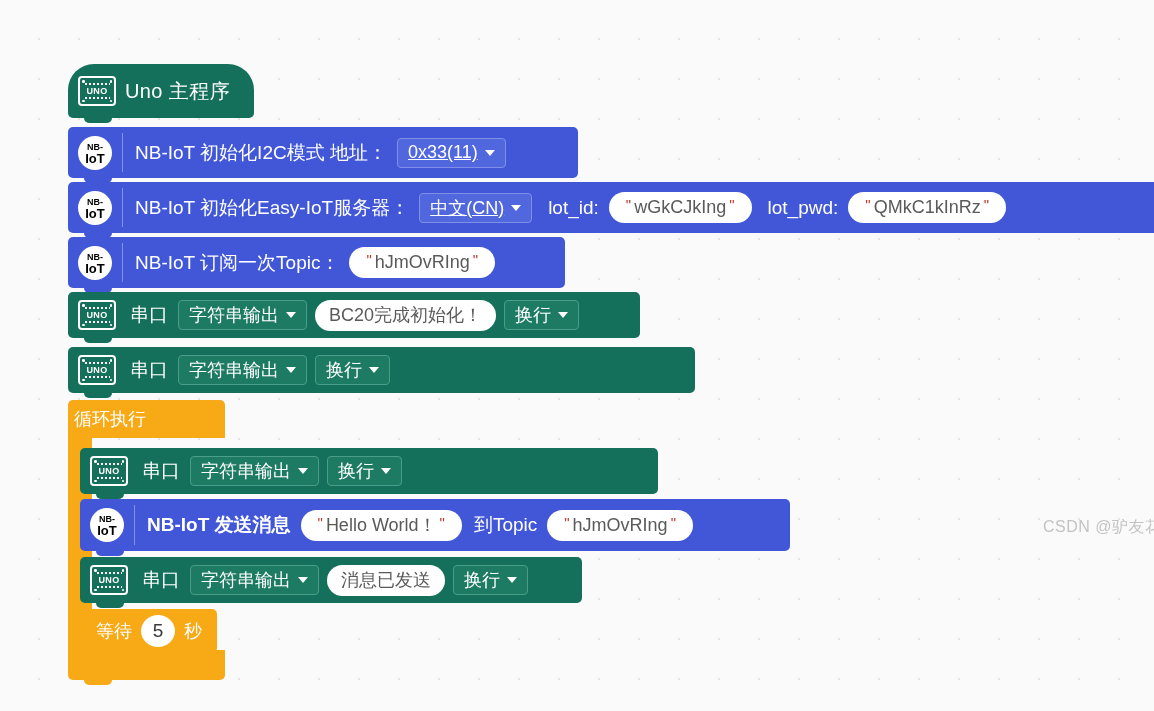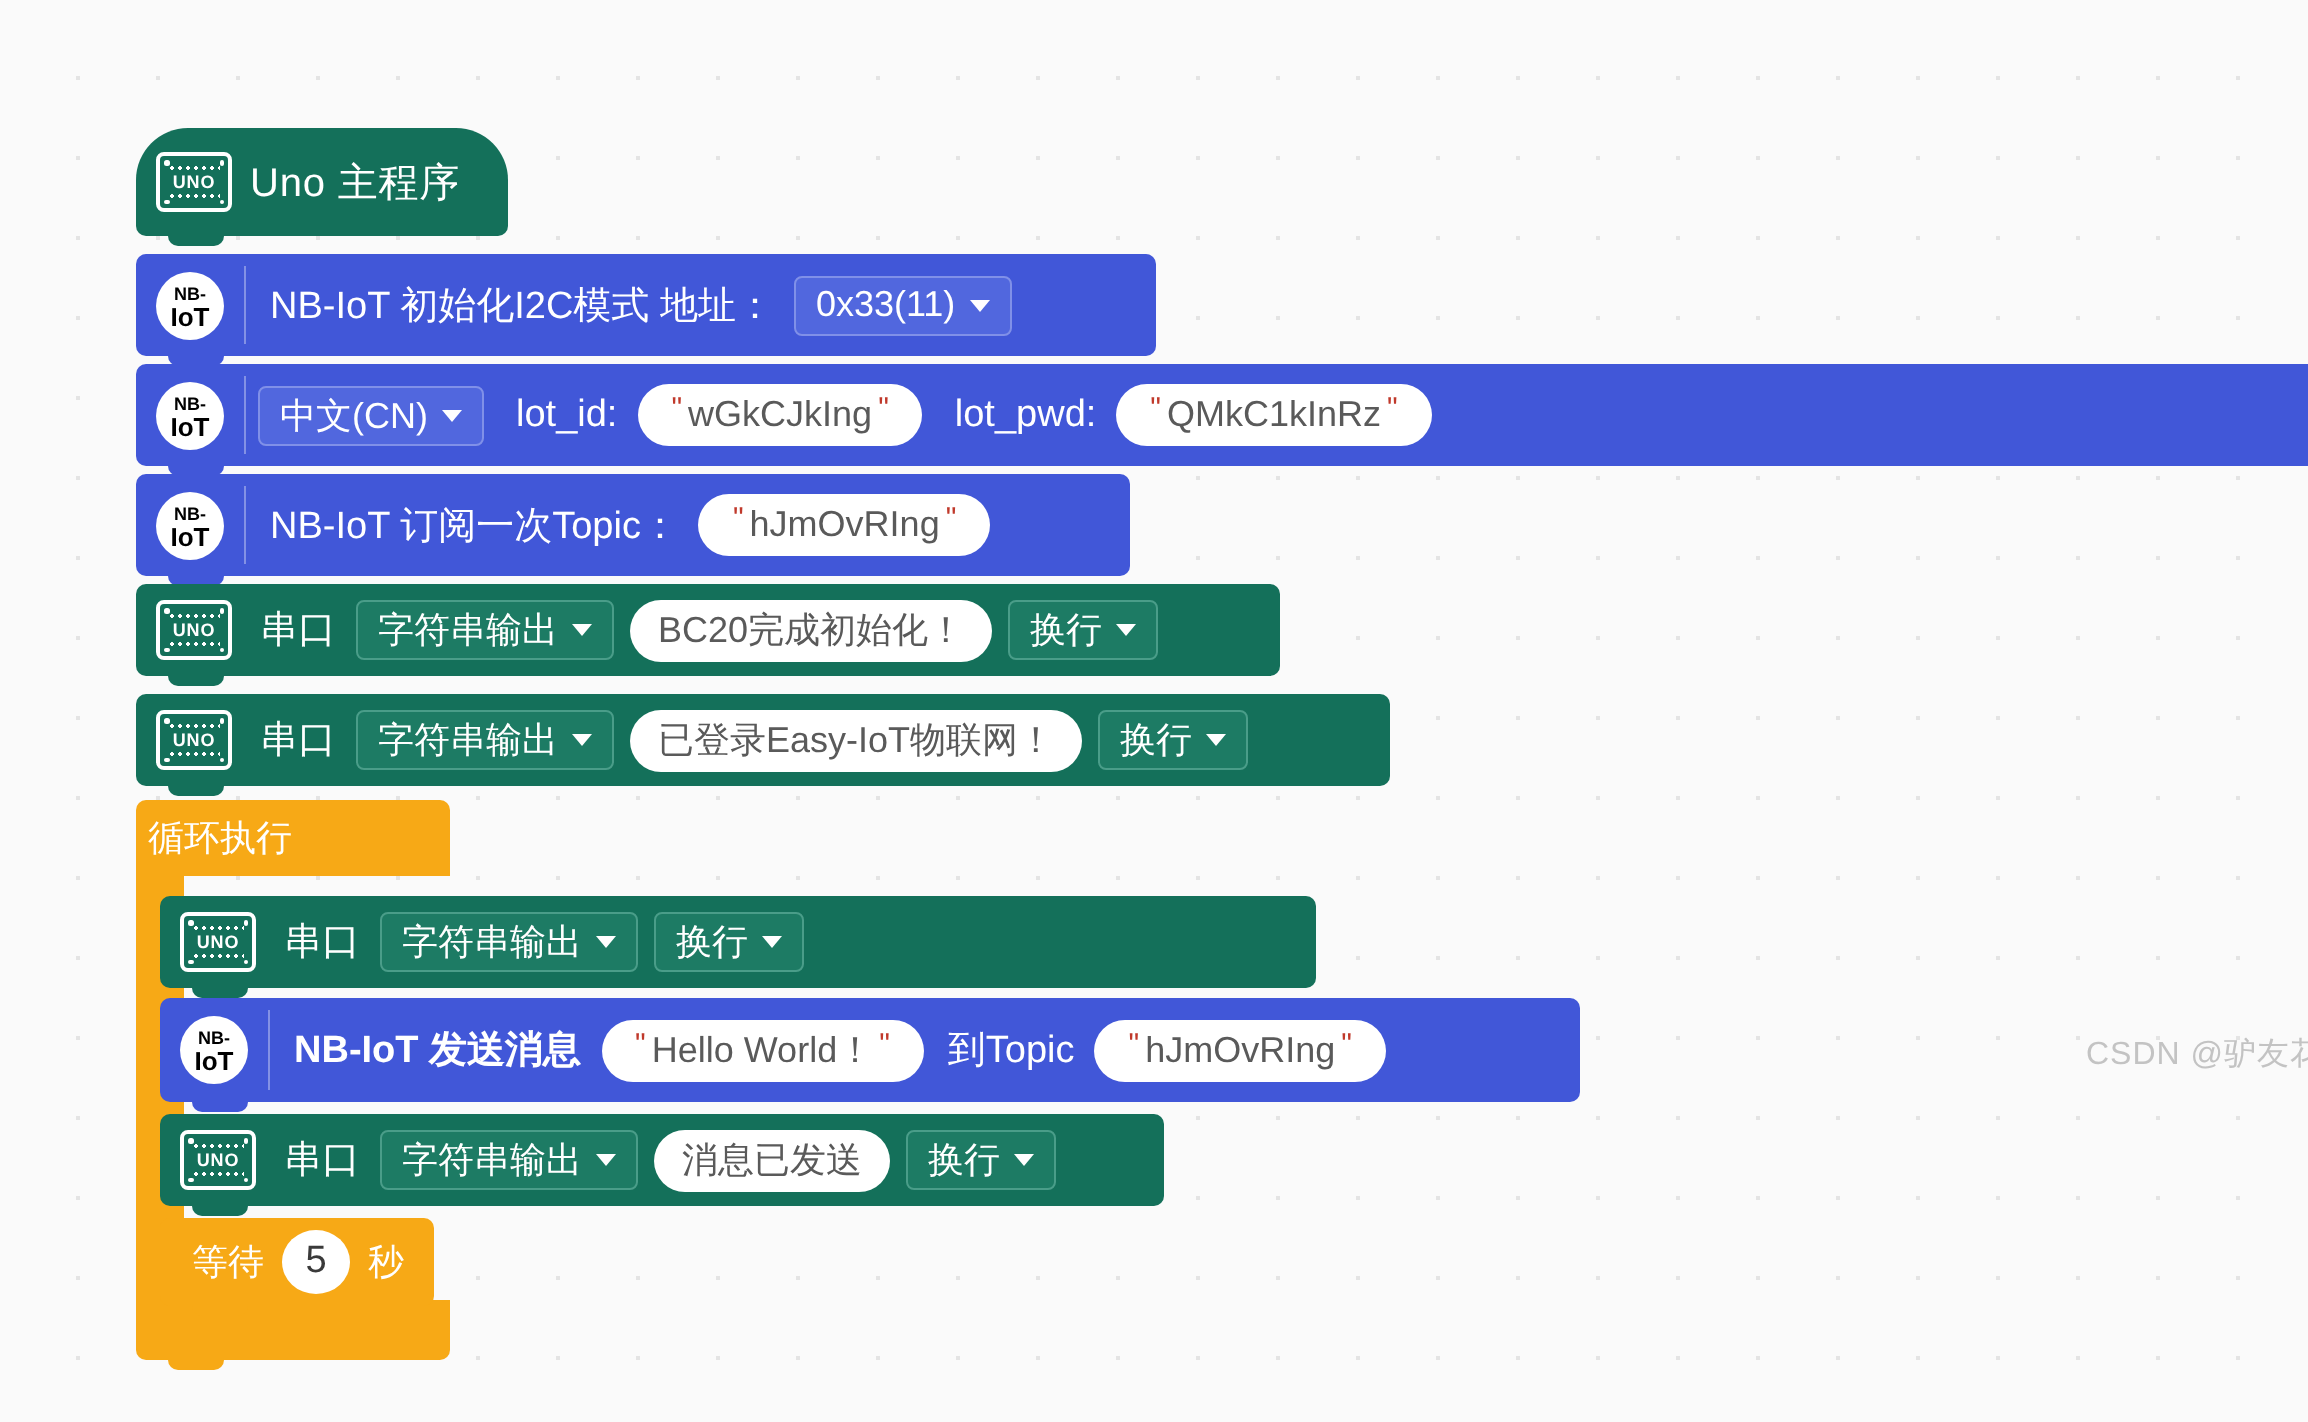--- a/index.html
+++ b/index.html
@@ -138,21 +138,21 @@
   .dd {
     display: inline-flex;
     align-items: center;
     gap: 7px;
     height: 30px;
     padding: 0 10px;
     border-radius: 4px;
     font-size: 18px;
     color: #ffffff;
   }
-  .dd.on-blue  { background: #5167de; border: 1px solid #7competitors; }
+  .dd.on-blue  { background: #5167de; border: 1px solid #7competitors; text-decoration: underline; }
   .dd.on-blue  { background: #5167de; border: 1px solid #8090e8; }
   .dd.on-green { background: #1d7b64; border: 1px solid #4a9d89; }
   .caret {
     width: 0; height: 0;
     border-left: 5px solid transparent;
     border-right: 5px solid transparent;
     border-top: 6px solid #ffffff;
   }
 
   
@@ -253,20 +253,21 @@
     </span>
     <span class="notch-bot c-blue"></span>
   </div>
 
   <div class="blk c-blue" style="left:30px; top:165px; width:1093px; height:51px; padding-left:10px;">
     <div class="icon-nb">
       <span class="l1">NB-</span>
         <span class="l2">IoT</span>
     </div>
     <span class="icon-sep"></span>
+    <span class="btxt" style="margin-left:8px;">NB-IoT 初始化Easy-IoT服务器：</span>
     <span class="dd on-blue" style="margin-left:6px;">
       <span>中文(CN)</span>
       <span class="caret"></span>
     </span>
     <span class="btxt" style="margin-left:12px;">lot_id:</span>
     <span class="fld" style="margin-left:6px;">
       <span class="q">"</span>
       <span>wGkCJkIng</span>
       <span class="q">"</span>
     </span>
@@ -327,23 +328,20 @@
         <span class="dot d4"></span>
       <span class="pins"></span>
         <span class="uno-t">UNO</span>
         <span class="pins"></span>
     </div>
     <span class="btxt" style="margin-left:10px;">串口</span>
     <span class="dd on-green" style="margin-left:6px;">
       <span>字符串输出</span>
       <span class="caret"></span>
     </span>
-    <span class="fld" style="margin-left:8px;">
-      <span>已登录Easy-IoT物联网！</span>
-    </span>
     <span class="dd on-green" style="margin-left:8px;">
       <span>换行</span>
       <span class="caret"></span>
     </span>
     <span class="notch-bot c-green"></span>
   </div>
 
   <div class="loop-wrap" style="left:30px; top:383px; width:157px; height:284px;">
     <div class="loop-head" style="width:157px;">
       <span class="label">循环执行</span>

